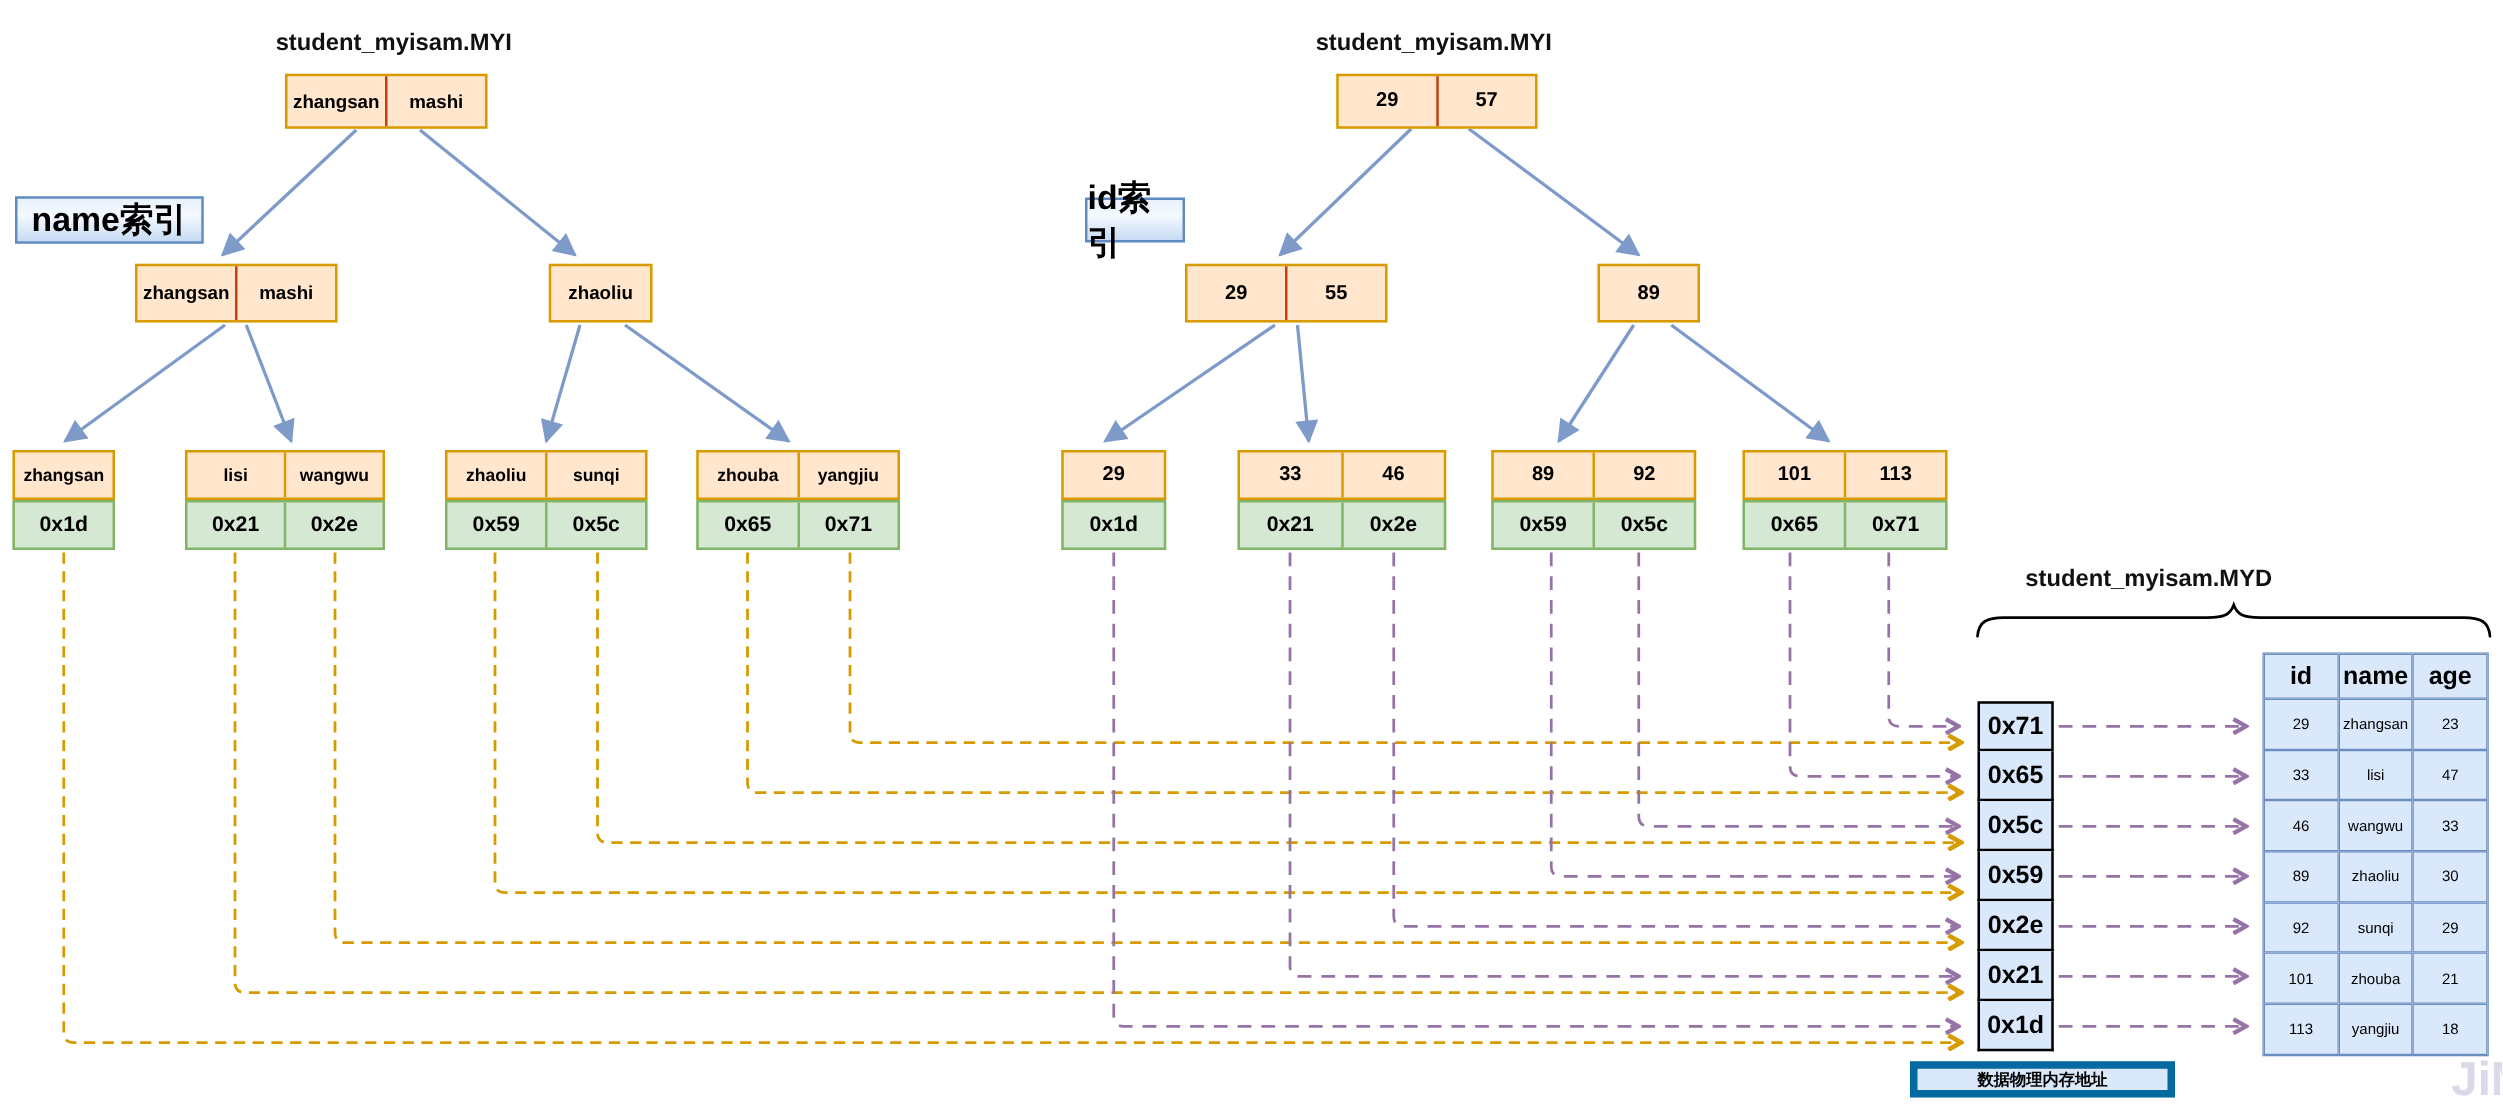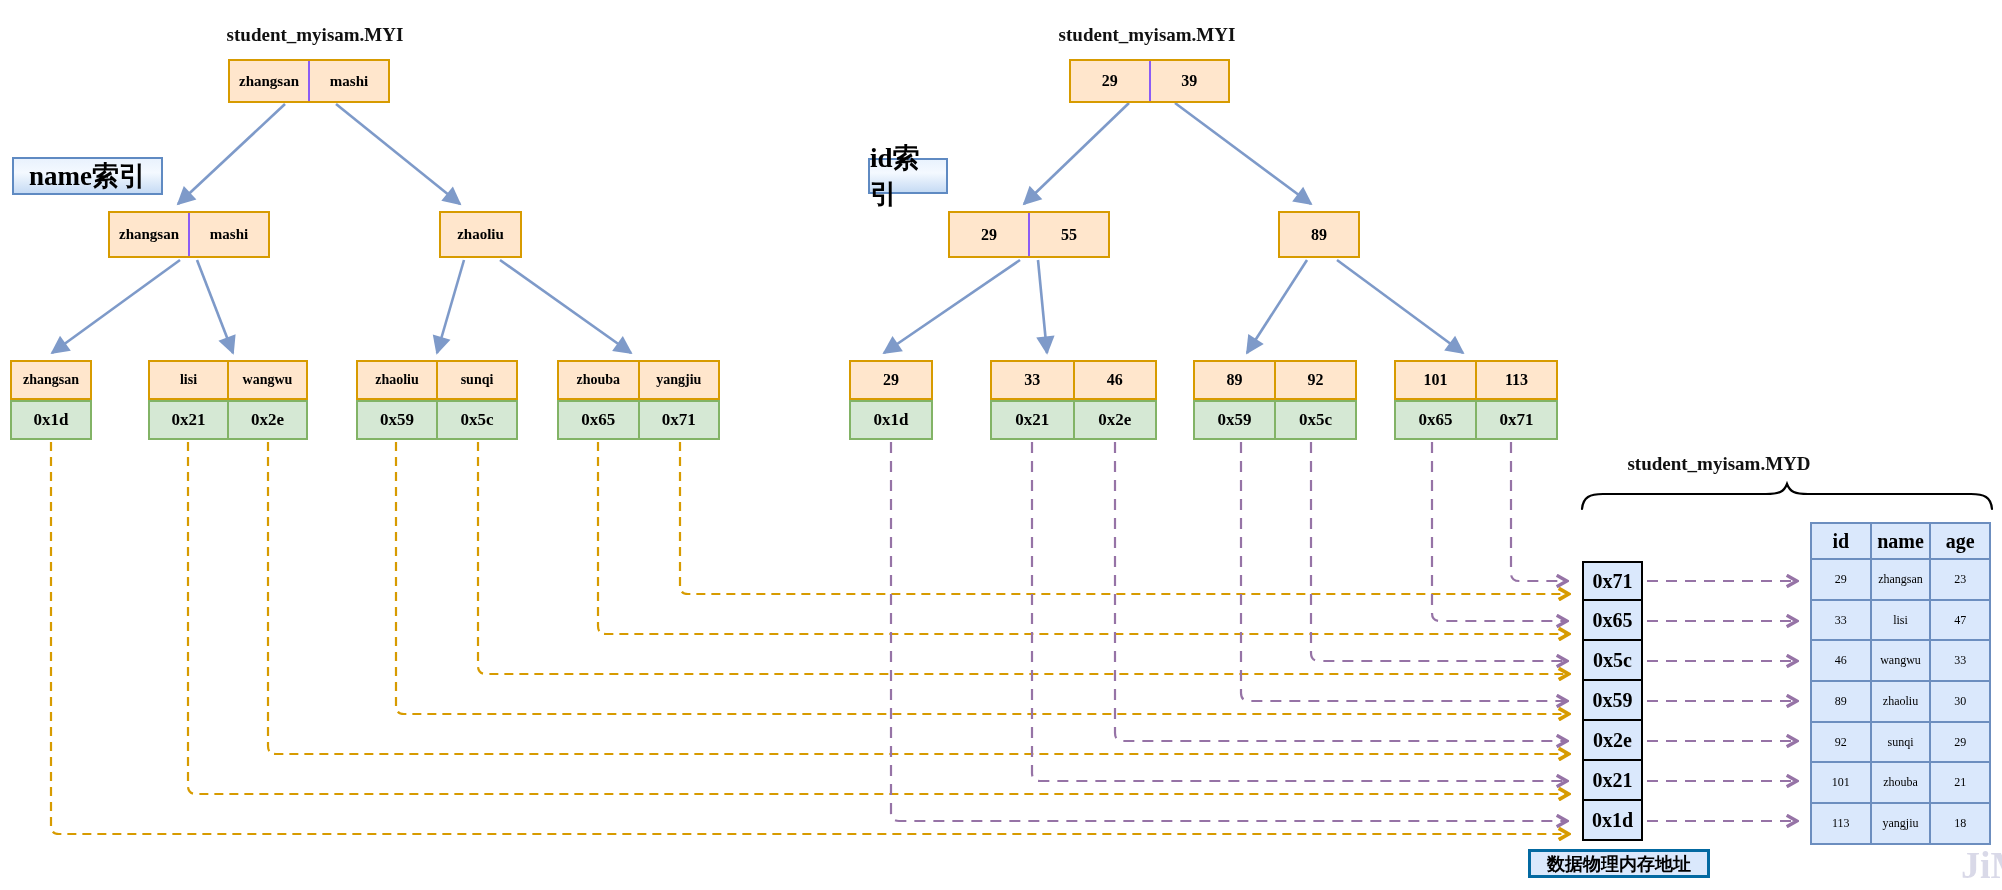--- a/index.html
+++ b/index.html
@@ -1,37 +1,37 @@
 <!DOCTYPE html>
 <html><head>
 <meta charset="utf-8">
 <style>
   html,body{margin:0;padding:0;background:#ffffff;}
   #canvas{
     position:relative;width:2002px;height:890px;background:#ffffff;overflow:hidden;
-    font-family:Liberation Serif, serif;color:#000;
+    font-family:Liberation Sans, sans-serif;color:#000;
   }
   #wires{position:absolute;left:0;top:0;width:2002px;height:890px;}
   .title{
     position:absolute;text-align:center;font-weight:bold;font-size:19px;color:#111;
     white-space:nowrap;
   }
   .badge{
     position:absolute;display:flex;align-items:center;justify-content:center;
     font-weight:bold;font-size:27px;letter-spacing:0px;color:#000;
     background:linear-gradient(180deg,#e9f2fd 0%,#f4f9ff 40%,#c6dbf4 100%);
     border:2px solid #5f8ac2;box-sizing:border-box;margin-top:48px;
   }
   .node{
     position:absolute;display:flex;box-sizing:border-box;
     background:#ffe6cc;border:2px solid #d79b00;
   }
   .node .cell{
     flex:1;display:flex;align-items:center;justify-content:center;
-    font-weight:bold;font-size:15px;border-left:2px solid #8b5cf6;overflow:hidden;
+    font-weight:bold;font-size:15px;border-left:2px solid #c2410c;overflow:hidden;
   }
   .node .cell:first-child{border-left:none;}
   .node.num .cell{font-size:16px;}
   .leaf{position:absolute;}
   .leaf .krow,.leaf .arow{display:flex;box-sizing:border-box;height:40px;}
   .leaf .krow{background:#ffe6cc;border:2px solid #d79b00;}
   .leaf .arow{background:#d5e8d4;border:2px solid #82b366;}
   .leaf .krow .cell{
     flex:1;display:flex;align-items:center;justify-content:center;
     font-weight:bold;font-size:14px;border-left:2px solid #d79b00;overflow:hidden;
@@ -43,23 +43,23 @@
   }
   .leaf .krow .cell:first-child,.leaf .arow .cell:first-child{border-left:none;}
   .stack{position:absolute;left:1582px;top:561px;width:61px;box-sizing:border-box;}
   .stack .srow{
     box-sizing:border-box;width:61px;height:40px;background:#dae8fc;
     border:2px solid #000;border-top:none;
     display:flex;align-items:center;justify-content:center;font-weight:bold;font-size:20px;
   }
   .stack .srow:first-child{border-top:2px solid #000;}
   .stacklabel{
-    position:absolute;left:1528px;top:849px;width:182px;height:29px;box-sizing:border-box;
-    background:#dae8fc;border:3px solid #0369a1;color:#000;
-    display:flex;align-items:center;justify-content:center;font-size:18px;font-weight:bold;
+    position:absolute;left:1528px;top:849px;width:212px;height:29px;box-sizing:border-box;
+    background:#dae8fc;border:6px solid #0369a1;color:#000;
+    display:flex;align-items:center;justify-content:center;font-size:13px;font-weight:bold;
   }
   .dtable{
     position:absolute;left:1810px;top:522px;width:181px;
     border:1px solid #6c8ebf;box-sizing:border-box;background:#dae8fc;
   }
   .dtable .trow{display:flex;height:40.7px;}
   .dtable .trow.head{height:36px;}
   .dtable .tcell{
     box-sizing:border-box;border:1px solid #6c8ebf;
     flex:1;display:flex;align-items:center;justify-content:center;
@@ -190,21 +190,21 @@
       <div class="cell">0x65</div>
       <div class="cell">0x71</div>
     </div>
   </div>
 
   <div class="title" style="left:1047px;top:24px;width:200px;">student_myisam.MYI</div>
   <div class="badge" style="left:868px;top:110px;width:80px;height:36px;">id索引</div>
 
   <div class="node num" style="left:1069px;top:59px;width:161px;height:44px;">
     <div class="cell">29</div>
-    <div class="cell">39</div>
+    <div class="cell">57</div>
   </div>
 
   <div class="node num" style="left:948px;top:211px;width:162px;height:47px;">
     <div class="cell">29</div>
     <div class="cell">55</div>
   </div>
   <div class="node num" style="left:1278px;top:211px;width:82px;height:47px;">
     <div class="cell">89</div>
   </div>
 

